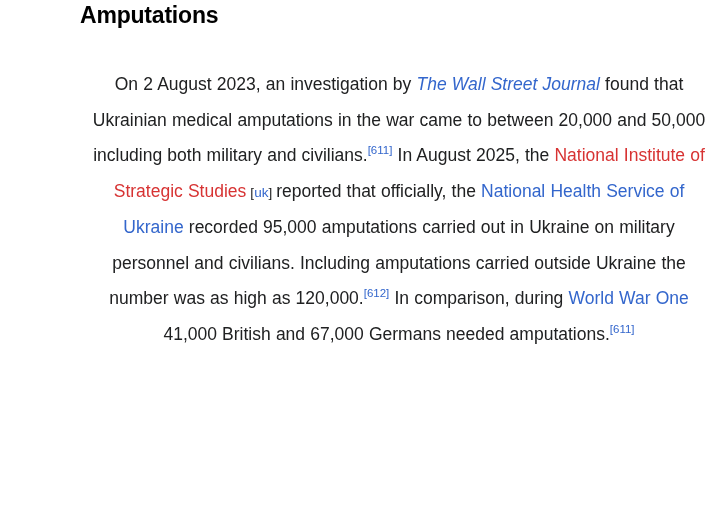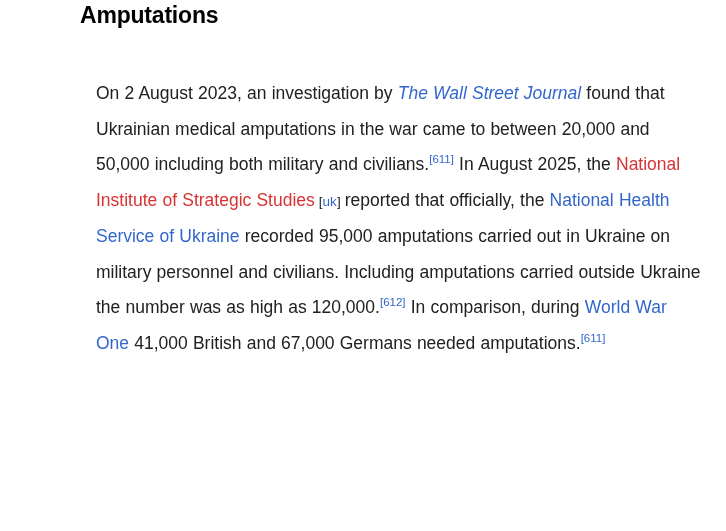--- a/index.html
+++ b/index.html
@@ -27,23 +27,23 @@
     color: #000000;
     margin: 0;
     padding-top: 0px;
     line-height: 30px;
     letter-spacing: -0.2px;
   }
   .body-text {
     font-size: 17.5px;
     line-height: 35.5px;
     color: #202122;
-    margin: 16px;
+    margin: 7px;
     padding-top: 30px;
-    text-align: left;
+    text-align: center;
     word-spacing: 0.3px;
   }
   a.wikilink {
     color: #3366cc;
     text-decoration: none;
   }
   a.wikilink-red {
     color: #d73333;
     text-decoration: none;
   }

